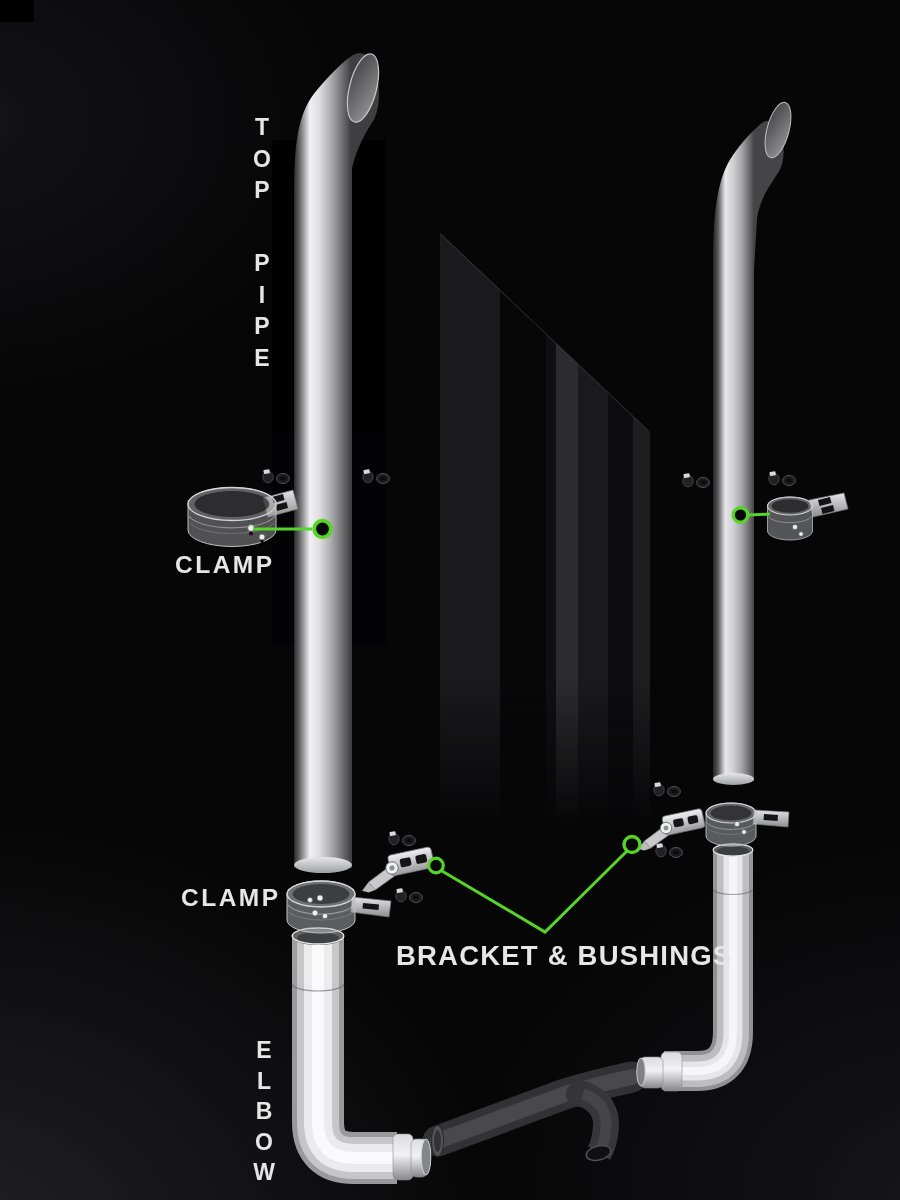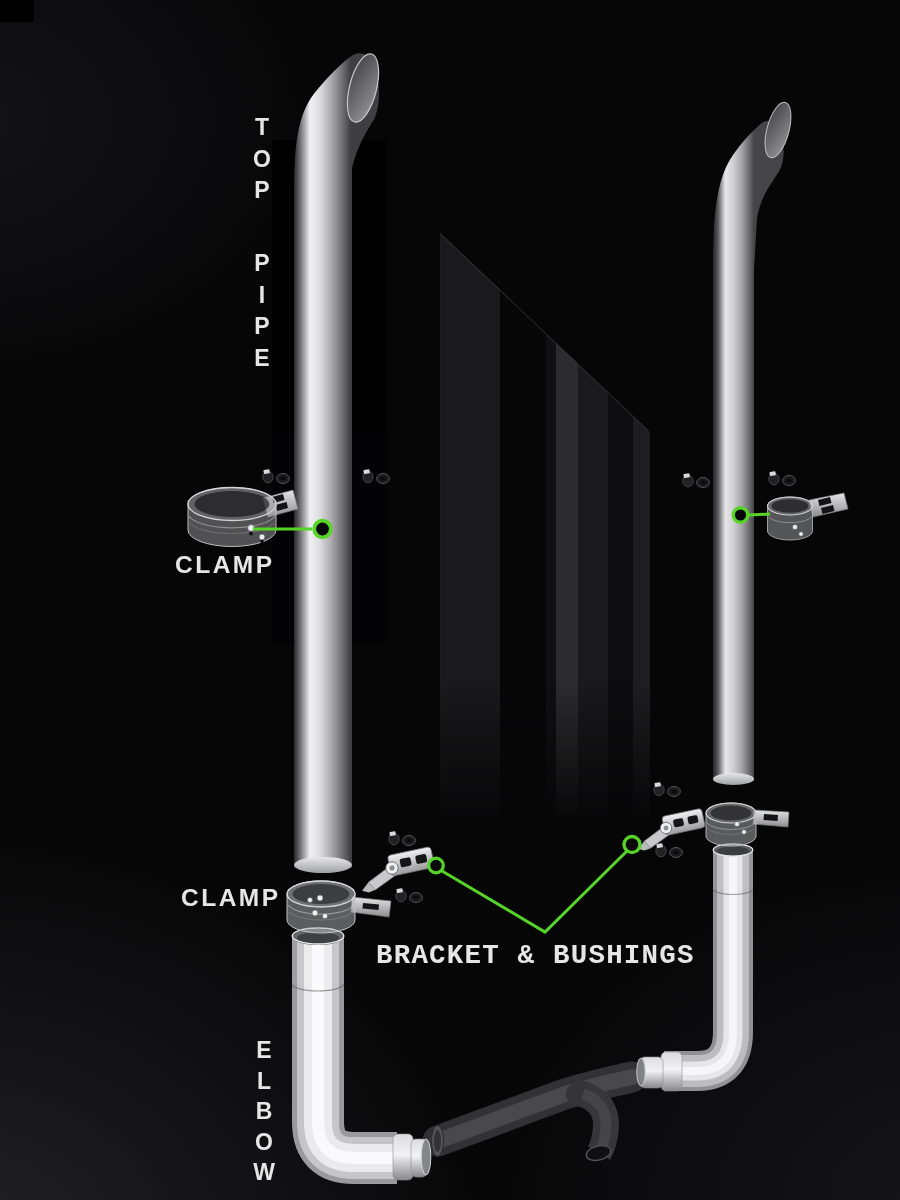--- a/index.html
+++ b/index.html
@@ -16,21 +16,21 @@
   .label{
     position:absolute;font-weight:700;color:#e6e6e6;line-height:1;
     white-space:pre;user-select:none;
   }
   .label.v{
     writing-mode:vertical-rl;text-orientation:upright;
   }
   #lbl-top-pipe{left:250px;top:114px;font-size:23px;letter-spacing:5.5px;word-spacing:10px;height:250px;}
   #lbl-clamp-upper{left:175px;top:553px;font-size:24.5px;letter-spacing:2.5px;}
   #lbl-clamp-lower{left:181px;top:886px;font-size:24.5px;letter-spacing:2.5px;}
-  #lbl-bracket{left:376px;top:942px;font-size:27.5px;letter-spacing:1.2px;font-family:Liberation Mono, monospace;}
+  #lbl-bracket{left:396px;top:942px;font-size:27.5px;letter-spacing:1.2px;}
   #lbl-elbow{left:252px;top:1037px;font-size:23px;letter-spacing:4.5px;height:160px;}
 </style>
 </head>
 <body>
 
 <div class="stage">
 
 <svg width="900" height="1200" viewBox="0 0 900 1200">
   <defs>
     <linearGradient id="gPipeL" gradientUnits="userSpaceOnUse" x1="294" y1="0" x2="351" y2="0">

